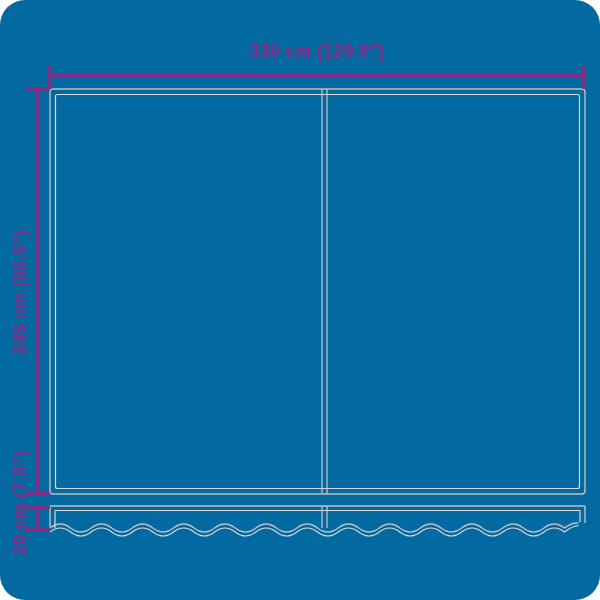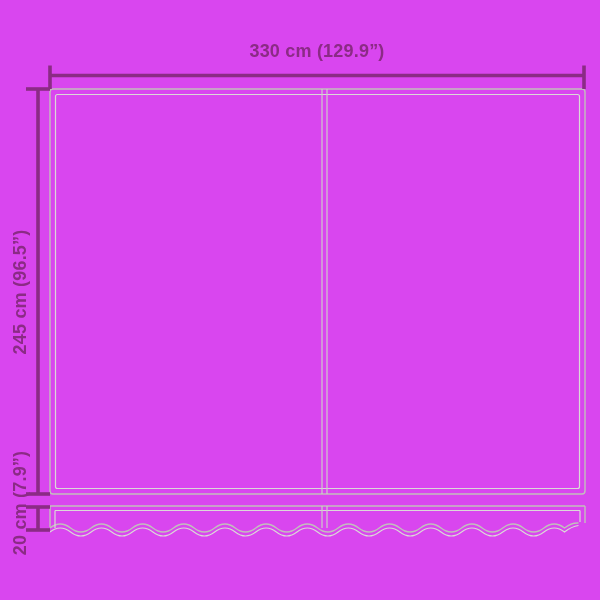--- a/index.html
+++ b/index.html
@@ -4,23 +4,24 @@
 <style>
   html, body {
     margin: 0;
     padding: 0;
     background: #ffffff;
   }
   .stage {
     position: relative;
     width: 600px;
     height: 600px;
-    background: #d946ef;
+    background: #0369a1;
     overflow: hidden;
     font-family: "Liberation Sans", sans-serif;
+    border-radius: 25px;
   }
   svg text {
     font-family: "Liberation Sans", sans-serif;
     font-weight: 700;
     font-size: 18px;
     letter-spacing: 0.2px;
   }
 </style>
 </head>
 <body>

